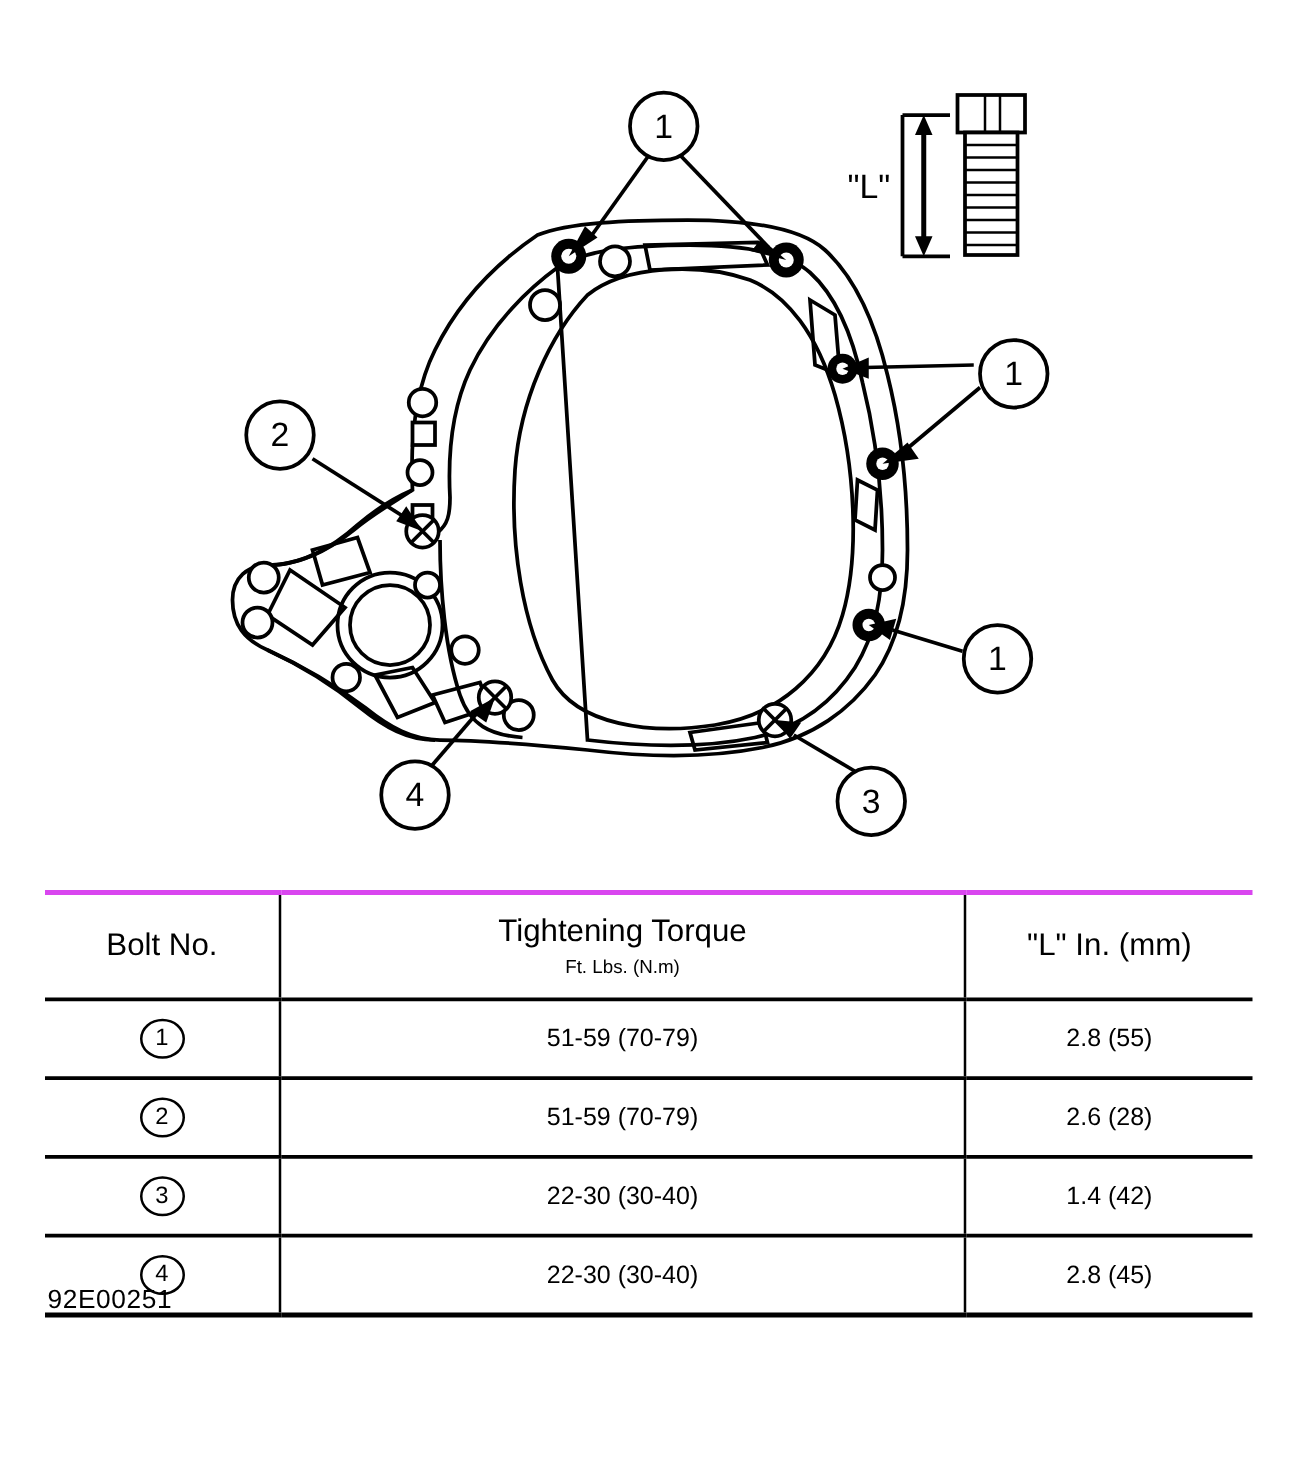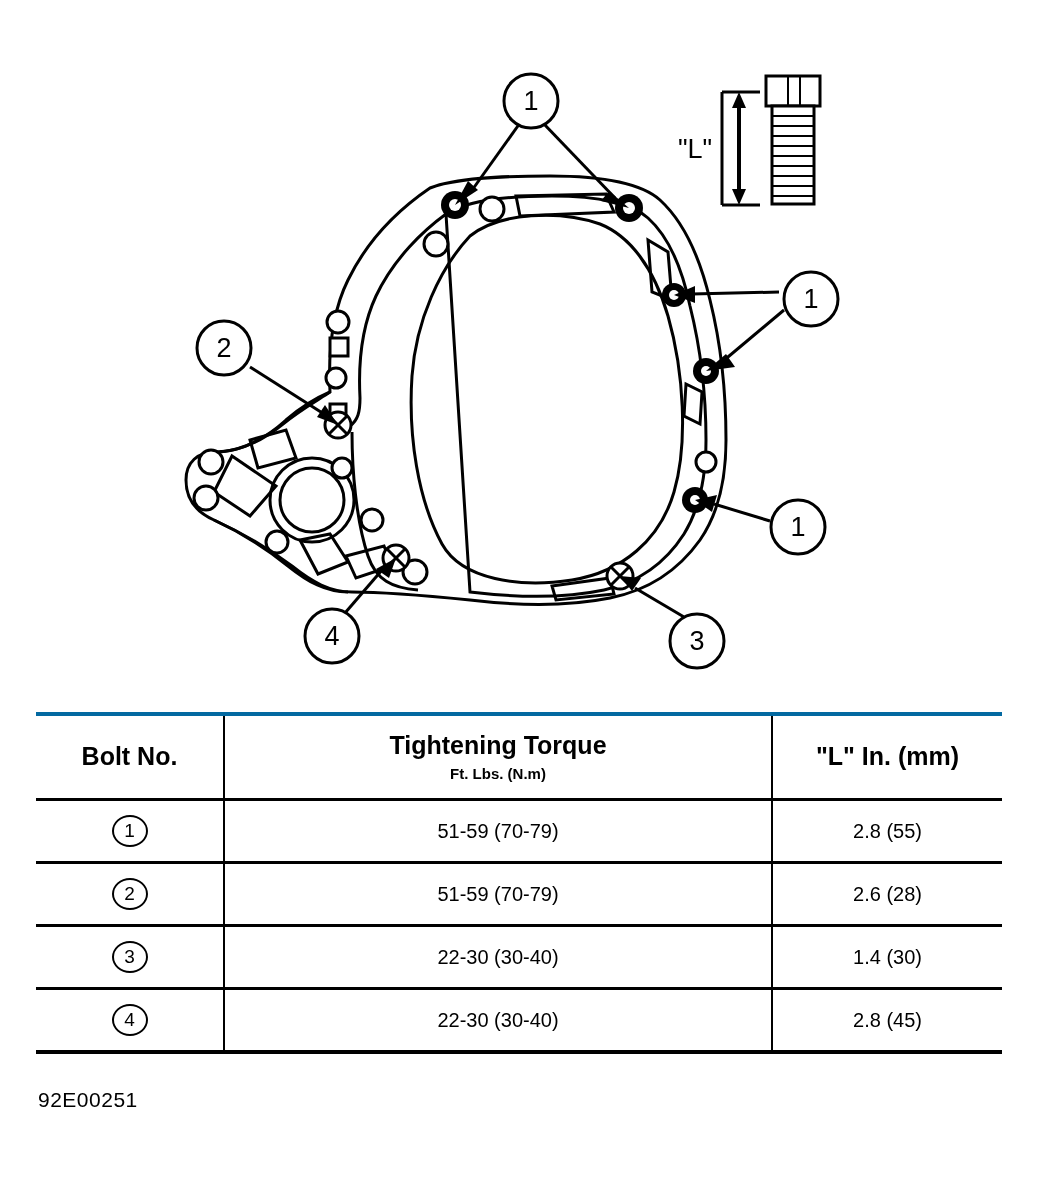--- a/index.html
+++ b/index.html
@@ -43,24 +43,24 @@
     top: 712px;
     width: 966px;
     border-collapse: collapse;
     font-family: "Liberation Sans", sans-serif;
   }
   #torque-table col.c1 { width: 188px; }
   #torque-table col.c2 { width: 548px; }
   #torque-table col.c3 { width: 230px; }
 
   #torque-table thead th {
-    border-top: 4px solid #0369a1;
+    border-top: 4px solid #d946ef;
     border-bottom: 3px solid #000;
     padding: 14px 0 16px 0;
-    font-weight: bold;
+    font-weight: normal;
     vertical-align: middle;
   }
   #torque-table thead th.col-sep,
   #torque-table tbody td.col-sep {
     border-left: 2px solid #000;
   }
   .hdr-main {
     font-size: 25px;
     line-height: 1.25;
   }
@@ -84,21 +84,21 @@
     height: 28px;
     line-height: 28px;
     border: 2px solid #000;
     border-radius: 50%;
     font-size: 19px;
     text-align: center;
   }
   #figure-code {
     position: absolute;
     left: 38px;
-    top: 1088px;
+    top: 1028px;
     font-size: 21px;
     letter-spacing: 0.5px;
   }
 </style>
 </head>
 <body>
 
 <div id="diagram-area">
   <svg id="diagram-svg" width="1038" height="700" viewBox="0 0 1038 700">
 
@@ -326,21 +326,21 @@
         <span class="bolt-circle">2</span>
       </td>
       <td class="col-sep">51-59 (70-79)</td>
       <td class="col-sep">2.6 (28)</td>
     </tr>
     <tr>
       <td>
         <span class="bolt-circle">3</span>
       </td>
       <td class="col-sep">22-30 (30-40)</td>
-      <td class="col-sep">1.4 (30)</td>
+      <td class="col-sep">1.4 (42)</td>
     </tr>
     <tr>
       <td>
         <span class="bolt-circle">4</span>
       </td>
       <td class="col-sep">22-30 (30-40)</td>
       <td class="col-sep">2.8 (45)</td>
     </tr>
   </tbody>
 </table>

